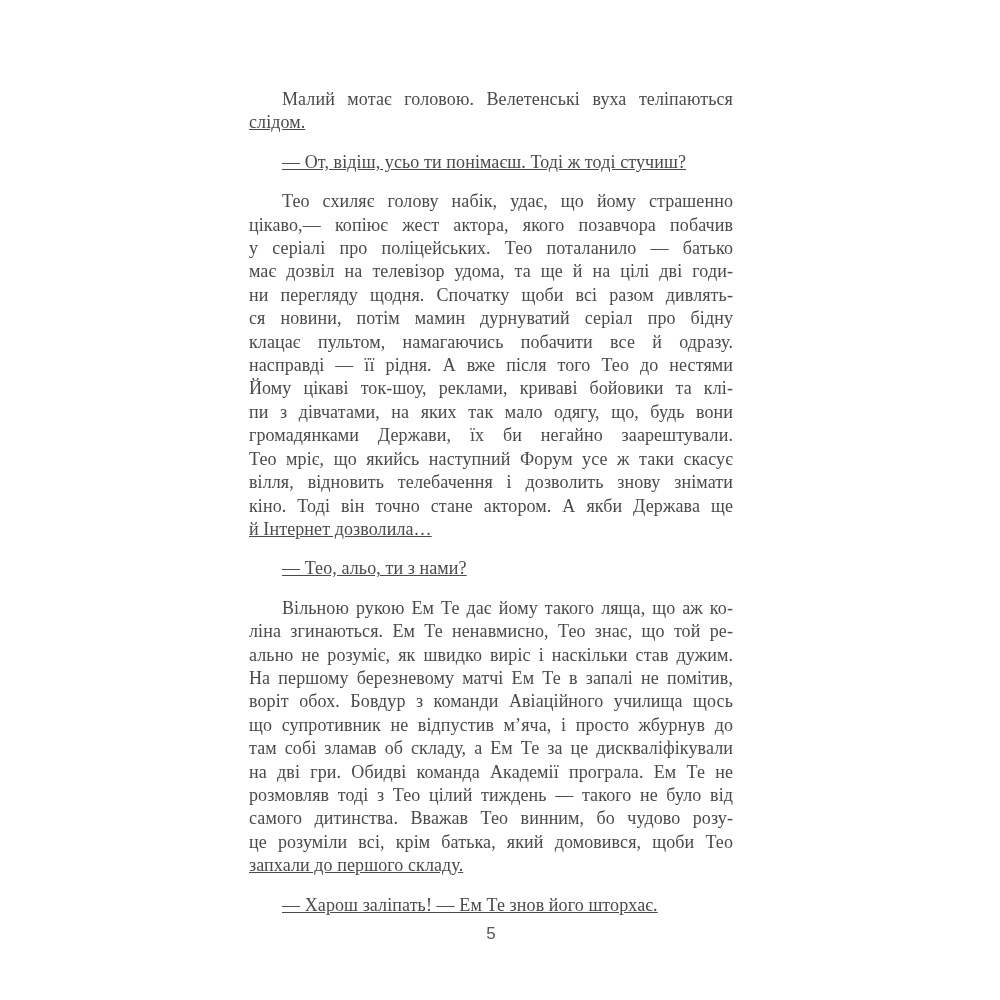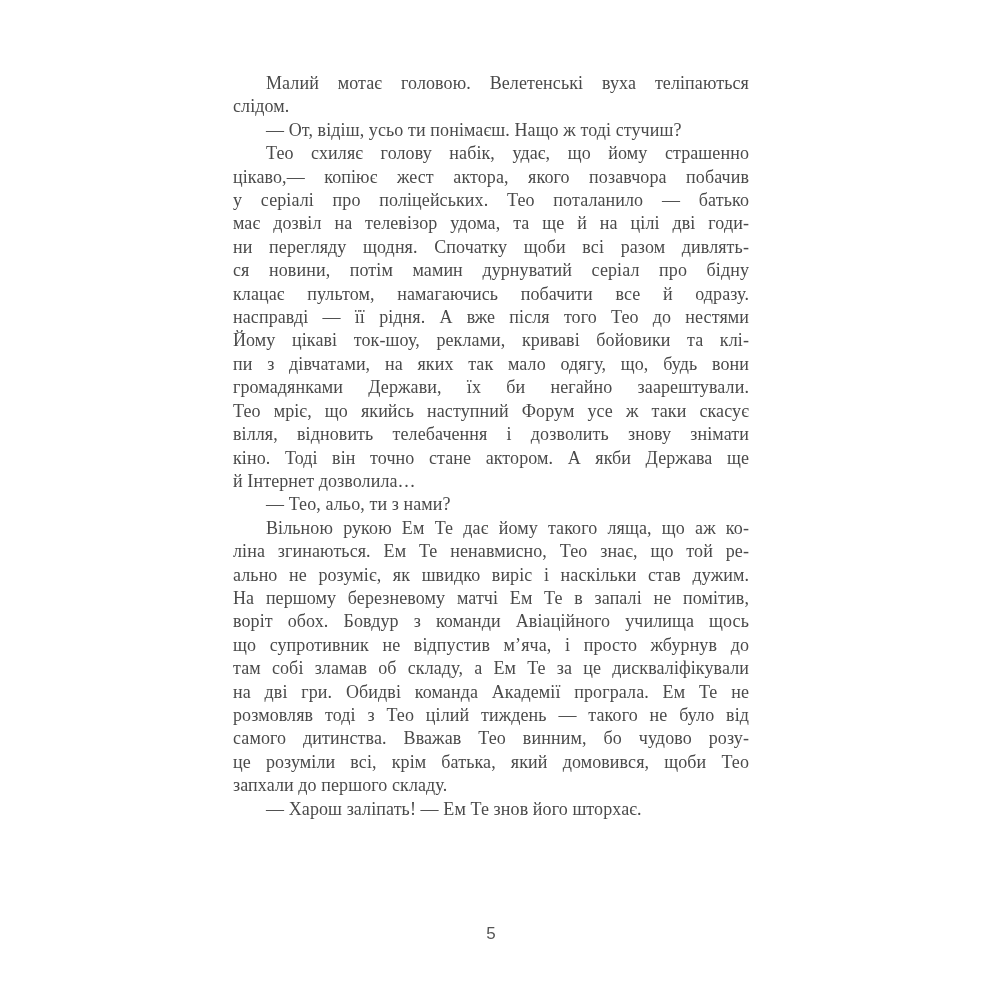--- a/index.html
+++ b/index.html
@@ -18,29 +18,30 @@
   .text-block {
     position: absolute;
     left: 233px;
     top: 72px;
     width: 516px;
     color: #4a4a4a;
     font-size: 18px;
     line-height: 23.4px;
     letter-spacing: 0.1px;
   }
-  .paragraph { margin: 0; }
+  .paragraph { margin: 16px; }
   .line {
     text-align: justify;
     text-align-last: justify;
     white-space: normal;
   }
   .line.last {
     text-align: left;
     text-align-last: left;
+    text-decoration: underline;
   }
   .line.indent {
     text-indent: 33px;
   }
   .page-number {
     position: absolute;
     left: 233px;
     top: 924px;
     width: 516px;
     text-align: center;
@@ -52,21 +53,21 @@
 </head>
 <body>
 
 <div class="page">
   <div class="text-block">
       <div class="paragraph">
         <div class="line indent">Малий мотає головою. Велетенські вуха теліпаються</div>
         <div class="line last">слідом.</div>
       </div>
       <div class="paragraph">
-        <div class="line last indent">— От, відіш, усьо ти понімаєш. Нащо ж тоді стучиш?</div>
+        <div class="line last indent">— От, відіш, усьо ти понімаєш. Тоді ж тоді стучиш?</div>
       </div>
       <div class="paragraph">
         <div class="line indent">Тео схиляє голову набік, удає, що йому страшенно</div>
         <div class="line">цікаво,— копіює жест актора, якого позавчора побачив</div>
         <div class="line">у серіалі про поліцейських. Тео поталанило — батько</div>
         <div class="line">має дозвіл на телевізор удома, та ще й на цілі дві годи-</div>
         <div class="line">ни перегляду щодня. Спочатку щоби всі разом дивлять-</div>
         <div class="line">ся новини, потім мамин дурнуватий серіал про бідну</div>
         <div class="line">клацає пультом, намагаючись побачити все й одразу.</div>
         <div class="line">насправді — її рідня. А вже після того Тео до нестями</div>

